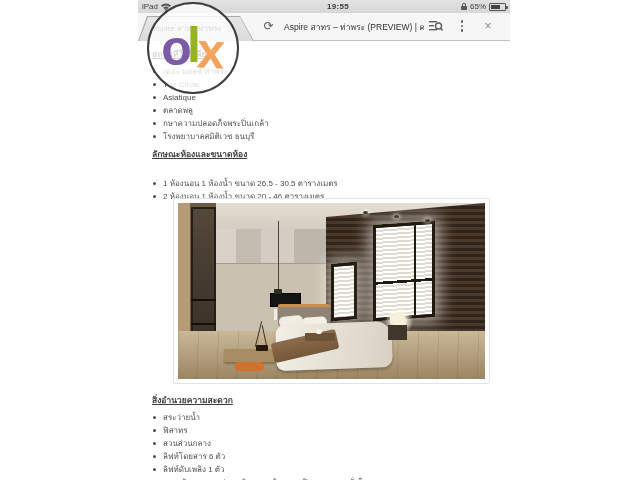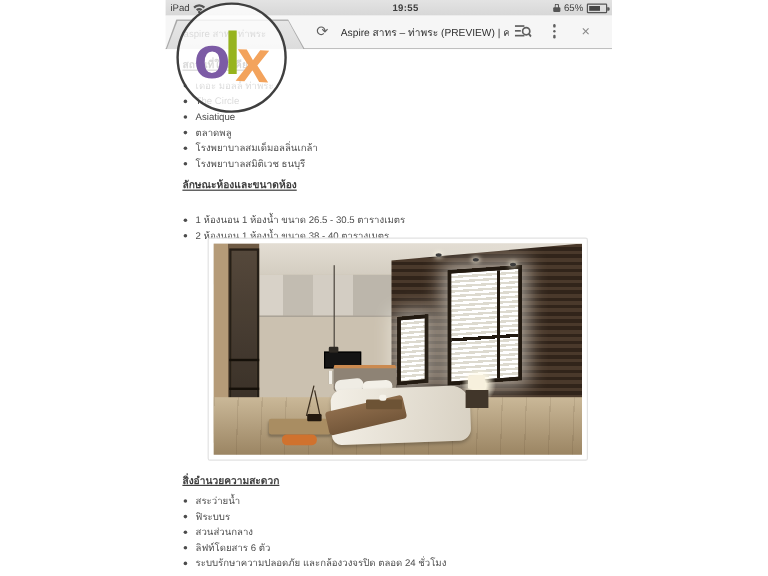--- a/index.html
+++ b/index.html
@@ -154,28 +154,28 @@
     </div>
 
     <div class="page">
 
       <div class="sec-h" style="top:6px;">สถานที่ใกล้เคียง</div>
       <ul class="blist" style="top:24px;">
         <li>เดอะ มอลล์ ท่าพระ</li>
         <li>The Circle</li>
         <li>Asiatique</li>
         <li>ตลาดพลู</li>
-        <li>โรงพยาบาลสมเด็มอลลิ่นเกล้า</li>
+        <li>กษาความปลอดภ็จพระปิ่นเกล้า</li>
         <li>โรงพยาบาลสมิติเวช ธนบุรี</li>
       </ul>
 
       <div class="sec-h" style="top:106px;text-align:right;">ลักษณะห้องและขนาดห้อง</div>
       <ul class="blist" style="top:136px;">
         <li>1 ห้องนอน 1 ห้องน้ำ ขนาด 26.5 - 30.5 ตารางเมตร</li>
-        <li>2 ห้องนอน 1 ห้องน้ำ ขนาด 38 - 40 ตารางเมตร</li>
+        <li>2 ห้องนอน 1 ห้องน้ำ ขนาด 20 - 46 ตารางเมตร</li>
       </ul>
 
       <div class="figure">
         <div class="photo">
           <div class="ceiling"></div>
           <div class="wall-back"></div>
           <div class="mirror"></div>
           <div class="slatwall"></div>
           <div class="window win1"></div>
           <div class="window win2"></div>
@@ -205,23 +205,24 @@
           <div class="nightstand"></div>
           <div class="spot s1"></div>
           <div class="spot s2"></div>
           <div class="spot s3"></div>
         </div>
       </div>
 
       <div class="sec-h" style="top:352px;">สิ่งอำนวยความสะดวก</div>
       <ul class="blist" style="top:370px;">
         <li>สระว่ายน้ำ</li>
-        <li>ฟิระบบร</li>
+        <li>ฟิสาทร</li>
         <li>สวนส่วนกลาง</li>
         <li>ลิฟท์โดยสาร 6 ตัว</li>
+        <li>ลิฟท์ดับเพลิง 1 ตัว</li>
         <li>ระบบรักษาความปลอดภัย และกล้องวงจรปิด ตลอด 24 ชั่วโมง</li>
       </ul>
     </div>
 
     <div class="olx">
       <span class="o">o</span>
       <span class="l">l</span>
       <span class="x">x</span>
     </div>
 

